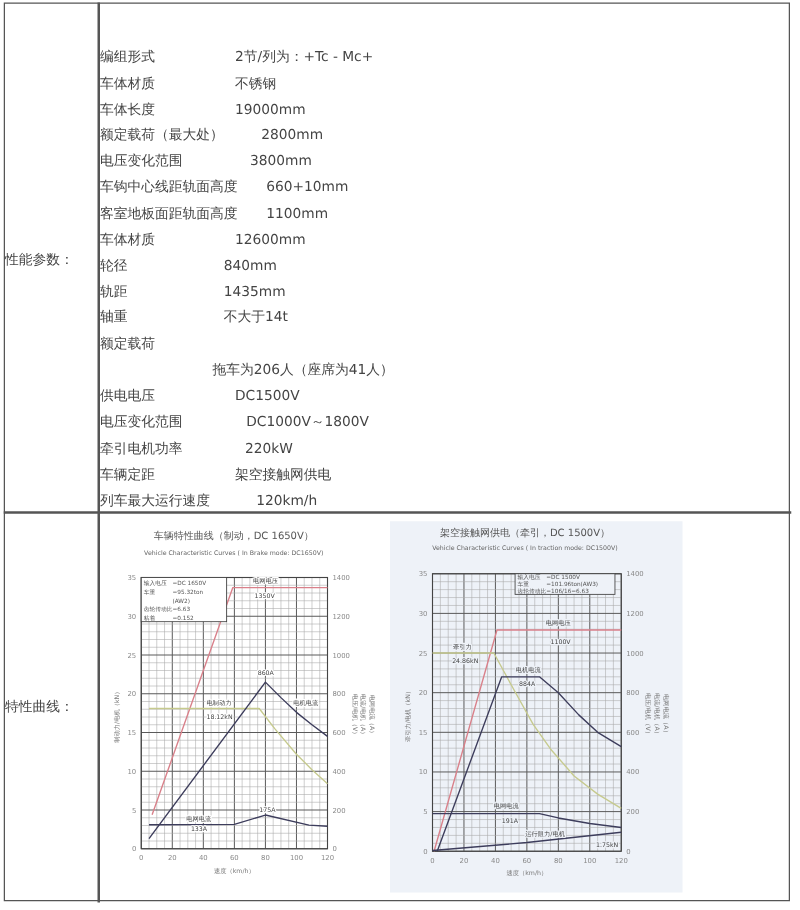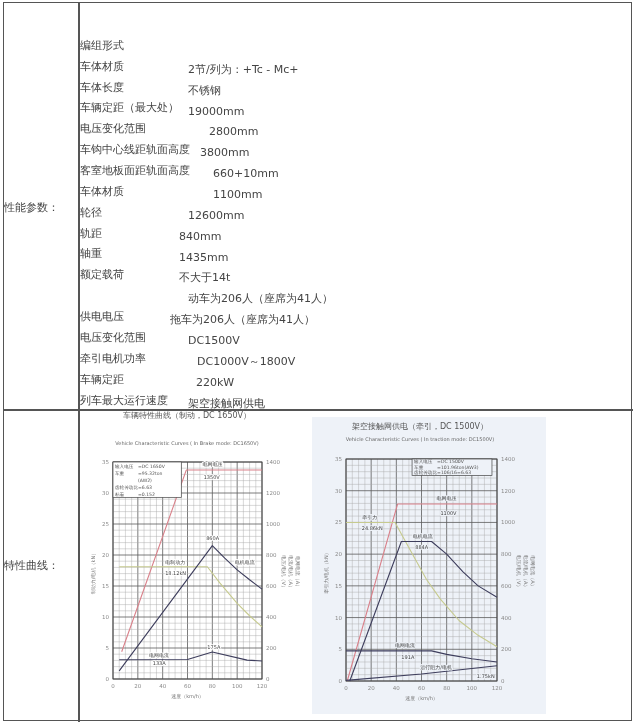--- a/index.html
+++ b/index.html
@@ -1,24 +1,24 @@
 <!DOCTYPE html>
 <html><head>
 <meta charset="utf-8">
 <style>
   html,body{margin:0;padding:0;background:#fff;}
   body{position:relative;width:640px;height:728px;overflow:hidden;
        font-family:"DejaVu Sans","Liberation Sans",sans-serif;color:#444;}
   .frame{position:absolute;left:3px;top:2px;width:629px;height:719px;border:1.5px solid #555;box-sizing:border-box;}
   .vdiv{position:absolute;left:78px;top:2px;width:1.5px;height:720px;background:#555;}
   .hdiv{position:absolute;left:3px;top:409px;width:630px;height:1.5px;background:#555;}
-  .section-label{position:absolute;left:4px;font-size:11px;line-height:14px;white-space:nowrap;color:#444;}
+  .section-label{position:absolute;left:4px;font-size:11px;line-height:14px;white-space:nowrap;color:#444;font-family:Liberation Serif, serif;}
   .spec{position:absolute;left:80px;height:14px;width:540px;font-size:11px;line-height:14px;white-space:nowrap;text-decoration:underline;}
   .spec .k{position:absolute;left:0;top:0;}
-  .spec .v{position:absolute;top:0;margin-top:24px;}
+  .spec .v{position:absolute;top:0;}
   .chart-bg1{position:absolute;left:88px;top:417px;width:214px;height:297px;background:#fff;}
   .chart-bg2{position:absolute;left:312px;top:417px;width:234px;height:297px;background:#eef2f8;}
   .ctitle{position:absolute;text-align:center;font-size:8px;line-height:10px;color:#555;white-space:nowrap;}
   .csub{position:absolute;text-align:center;font-size:5px;line-height:6px;color:#666;white-space:nowrap;}
   svg.chart{position:absolute;overflow:visible;}
   svg .gmin{stroke:#a9a9a9;stroke-width:0.45;}
   svg .gmaj{stroke:#5a5a5a;stroke-width:0.8;}
   svg .frame-line{stroke:#444;stroke-width:0.9;fill:none;}
   svg .tick{font-family:"DejaVu Sans",sans-serif;font-size:5.5px;fill:#8a8a8a;}
   svg .axlabel{font-family:"DejaVu Sans",sans-serif;font-size:5px;fill:#777;}
@@ -43,21 +43,21 @@
   </div>
 <div class="spec" style="top:60px">
     <span class="k">车体材质</span>
     <span class="v" style="left:108px">不锈钢</span>
   </div>
 <div class="spec" style="top:81px">
     <span class="k">车体长度</span>
     <span class="v" style="left:108px">19000mm</span>
   </div>
 <div class="spec" style="top:101px">
-    <span class="k">车辆定距（最大处）</span>
+    <span class="k">额定载荷（最大处）</span>
     <span class="v" style="left:129px">2800mm</span>
   </div>
 <div class="spec" style="top:122px">
     <span class="k">电压变化范围</span>
     <span class="v" style="left:120px">3800mm</span>
   </div>
 <div class="spec" style="top:143px">
     <span class="k">车钩中心线距轨面高度</span>
     <span class="v" style="left:133px">660+10mm</span>
   </div>
@@ -76,21 +76,20 @@
 <div class="spec" style="top:227px">
     <span class="k">轨距</span>
     <span class="v" style="left:99px">1435mm</span>
   </div>
 <div class="spec" style="top:247px">
     <span class="k">轴重</span>
     <span class="v" style="left:99px">不大于14t</span>
   </div>
 <div class="spec" style="top:268px">
     <span class="k">额定载荷</span>
-    <span class="v" style="left:108px">动车为206人（座席为41人）</span>
   </div>
 <div class="spec" style="top:289px">
     <span class="v" style="left:90px">拖车为206人（座席为41人）</span>
   </div>
 <div class="spec" style="top:310px">
     <span class="k">供电电压</span>
     <span class="v" style="left:108px">DC1500V</span>
   </div>
 <div class="spec" style="top:331px">
     <span class="k">电压变化范围</span>
@@ -107,21 +106,21 @@
 <div class="spec" style="top:394px">
     <span class="k">列车最大运行速度</span>
     <span class="v" style="left:125px">120km/h</span>
   </div>
 
 <div class="section-label" style="top:559px">特性曲线：</div>
 
 <div class="chart-bg1"></div>
 <div class="chart-bg2"></div>
 
-<div class="ctitle" style="left:110px;top:411px;width:154px">车辆特性曲线（制动，DC 1650V）</div>
+<div class="ctitle" style="left:110px;top:424px;width:154px">车辆特性曲线（制动，DC 1650V）</div>
 <div class="csub" style="left:100px;top:440px;width:174px">Vehicle Characteristic Curves ( In Brake mode: DC1650V)</div>
 <svg class="chart c1" style="left:88px;top:417px" width="214" height="297" viewBox="88 417 214 297">
     <g>
       <line x1="113" x2="113" y1="679" y2="462" class="gmaj"></line>
       <line x1="119.20833333333333" x2="119.20833333333333" y1="679" y2="462" class="gmin"></line>
       <line x1="125.41666666666667" x2="125.41666666666667" y1="679" y2="462" class="gmin"></line>
       <line x1="131.625" x2="131.625" y1="679" y2="462" class="gmin"></line>
       <line x1="137.83333333333334" x2="137.83333333333334" y1="679" y2="462" class="gmaj"></line>
       <line x1="144.04166666666666" x2="144.04166666666666" y1="679" y2="462" class="gmin"></line>
       <line x1="150.25" x2="150.25" y1="679" y2="462" class="gmin"></line>

